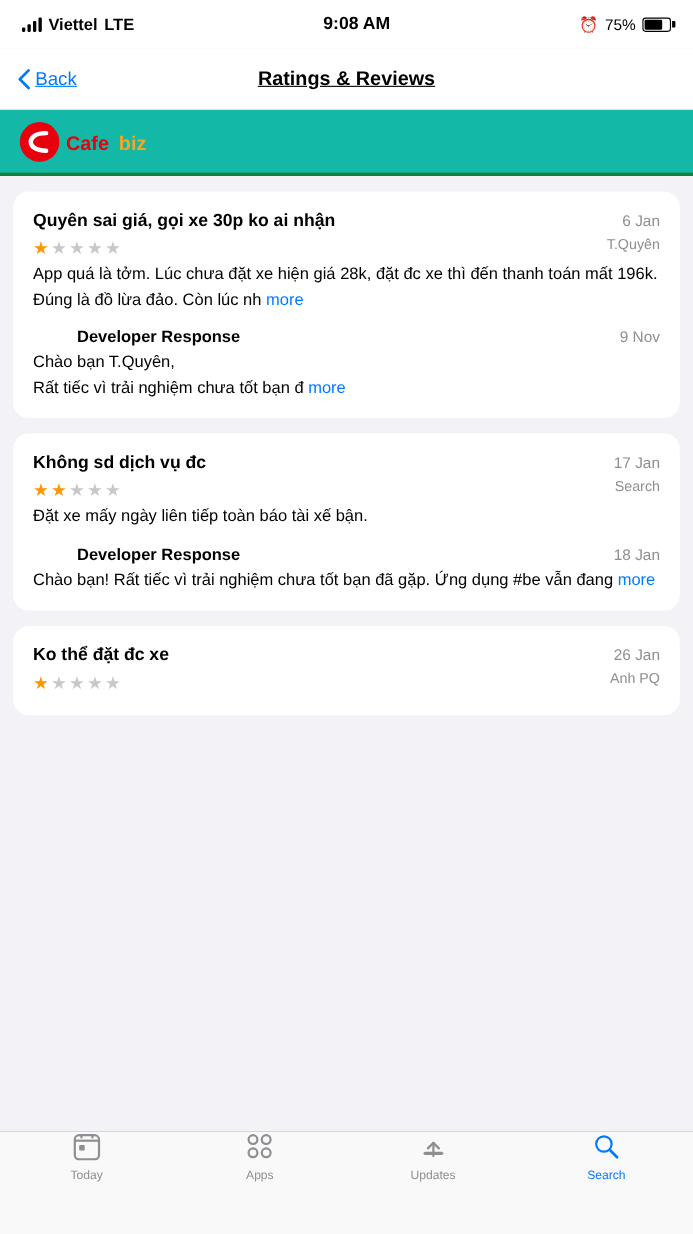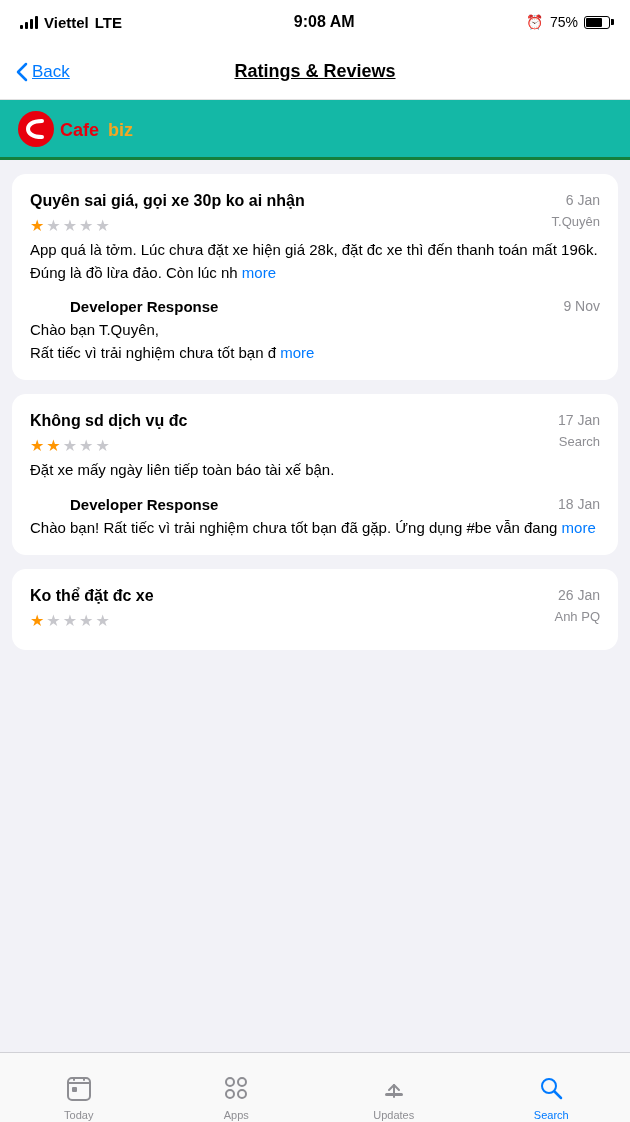--- a/index.html
+++ b/index.html
@@ -195,26 +195,26 @@
       color: #007aff;
       cursor: pointer;
     }
 
     
     .tab-bar {
       position: fixed;
       bottom: 0;
       left: 0;
       width: 630px;
-      height: 70px;
+      height: 94px;
       background: #f9f9f9;
       border-top: 1px solid #d1d1d6;
       display: flex;
       align-items: flex-start;
-      padding-top: 22px;
+      padding-top: 0;
     }
     .tab-item {
       flex: 1;
       display: flex;
       flex-direction: column;
       align-items: center;
       gap: 4px;
       cursor: pointer;
     }
     .tab-icon { font-size: 26px; line-height: 1; }

